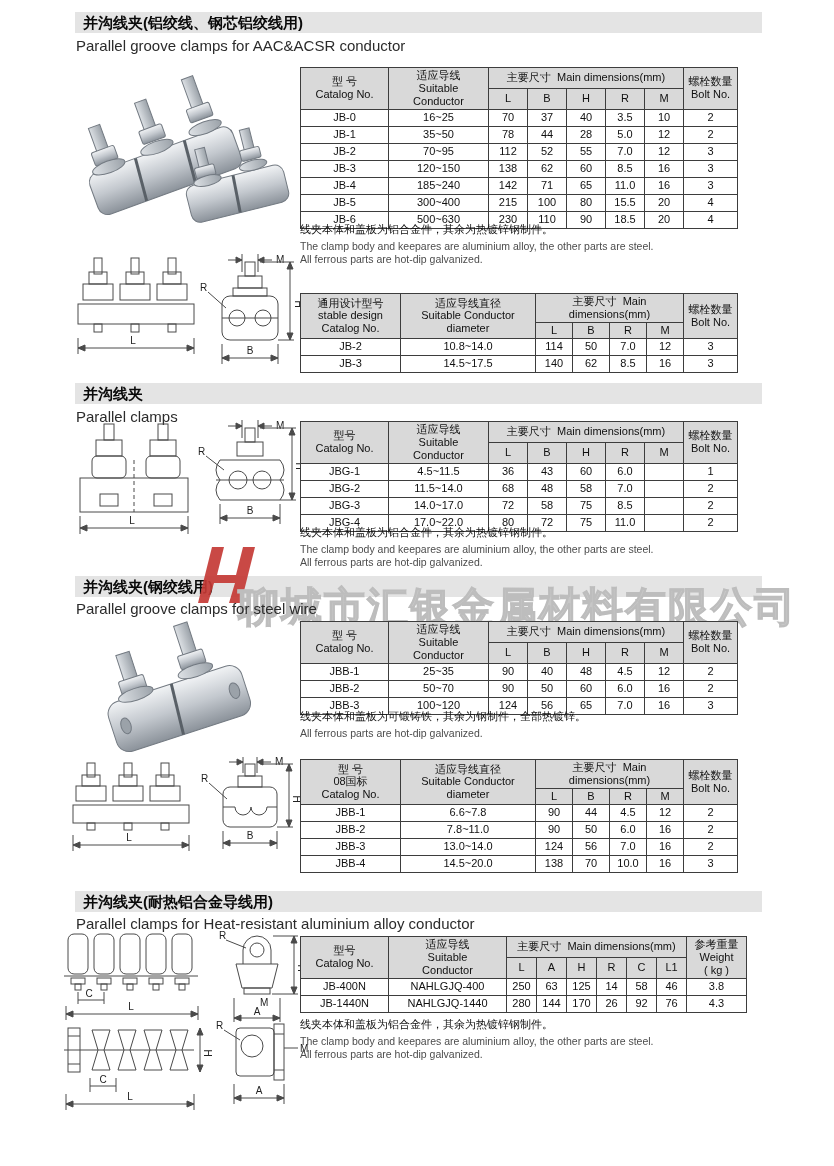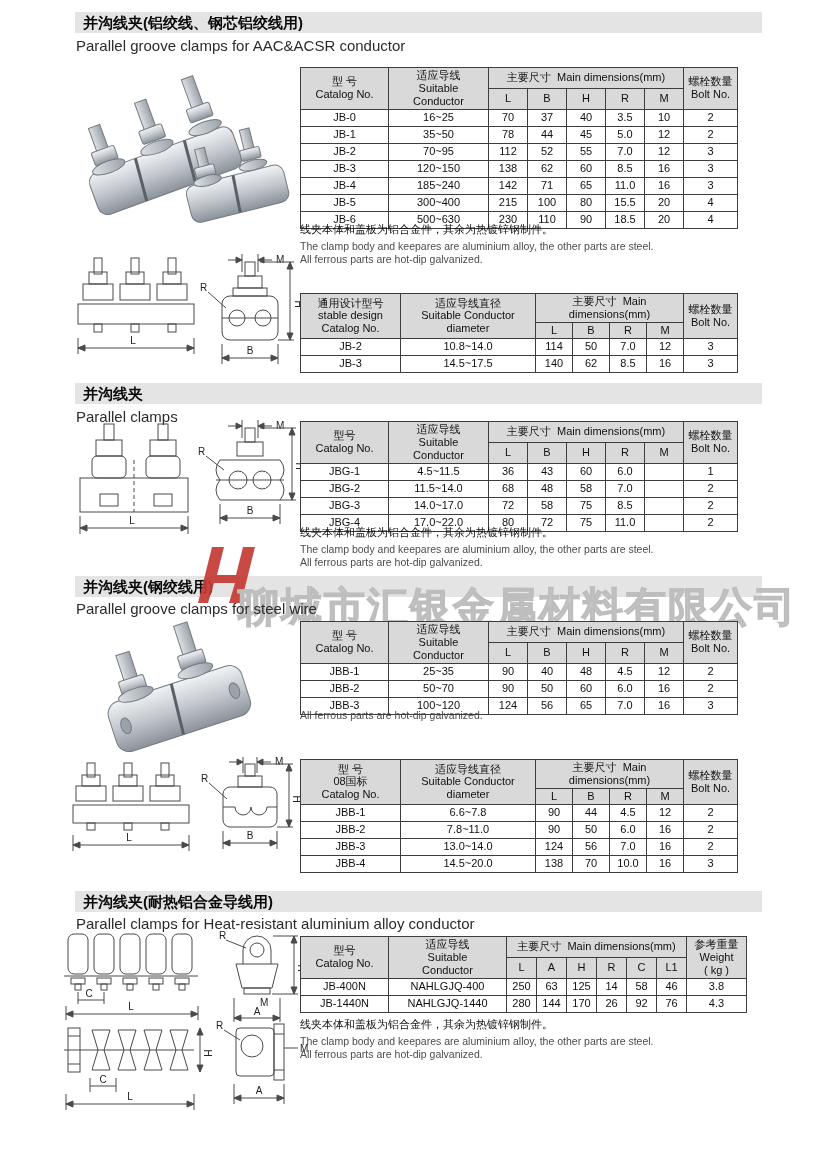--- a/index.html
+++ b/index.html
@@ -131,21 +131,21 @@
           <td>40</td>
           <td>3.5</td>
           <td>10</td>
           <td>2</td>
         </tr>
         <tr>
           <td>JB-1</td>
           <td>35~50</td>
           <td>78</td>
           <td>44</td>
-          <td>45</td>
+          <td>28</td>
           <td>5.0</td>
           <td>12</td>
           <td>2</td>
         </tr>
         <tr>
           <td>JB-2</td>
           <td>70~95</td>
           <td>112</td>
           <td>52</td>
           <td>55</td>
@@ -529,20 +529,21 @@
           <td>56</td>
           <td>65</td>
           <td>7.0</td>
           <td>16</td>
           <td>3</td>
         </tr>
       </tbody>
   </table>
 
   <div class="note" style="left:300px;top:709px;">
+    <p class="zh">线夹本体和盖板为可锻铸铁，其余为钢制件，全部热镀锌。</p>
     <p class="en">All ferrous parts are hot-dip galvanized.</p>
   </div>
 
   <div class="draw" style="left:65px;top:753px;">
     <svg width="238" height="122" viewBox="0 0 238 122" stroke="#4a4a4a" fill="none" stroke-width="1">
       <rect x="8" y="52" width="116" height="18" fill="#fff"></rect>
       <g>
         <rect x="22" y="10" width="8" height="14"></rect>
           <rect x="17" y="22" width="18" height="11"></rect>
           <rect x="11" y="33" width="30" height="15"></rect>

